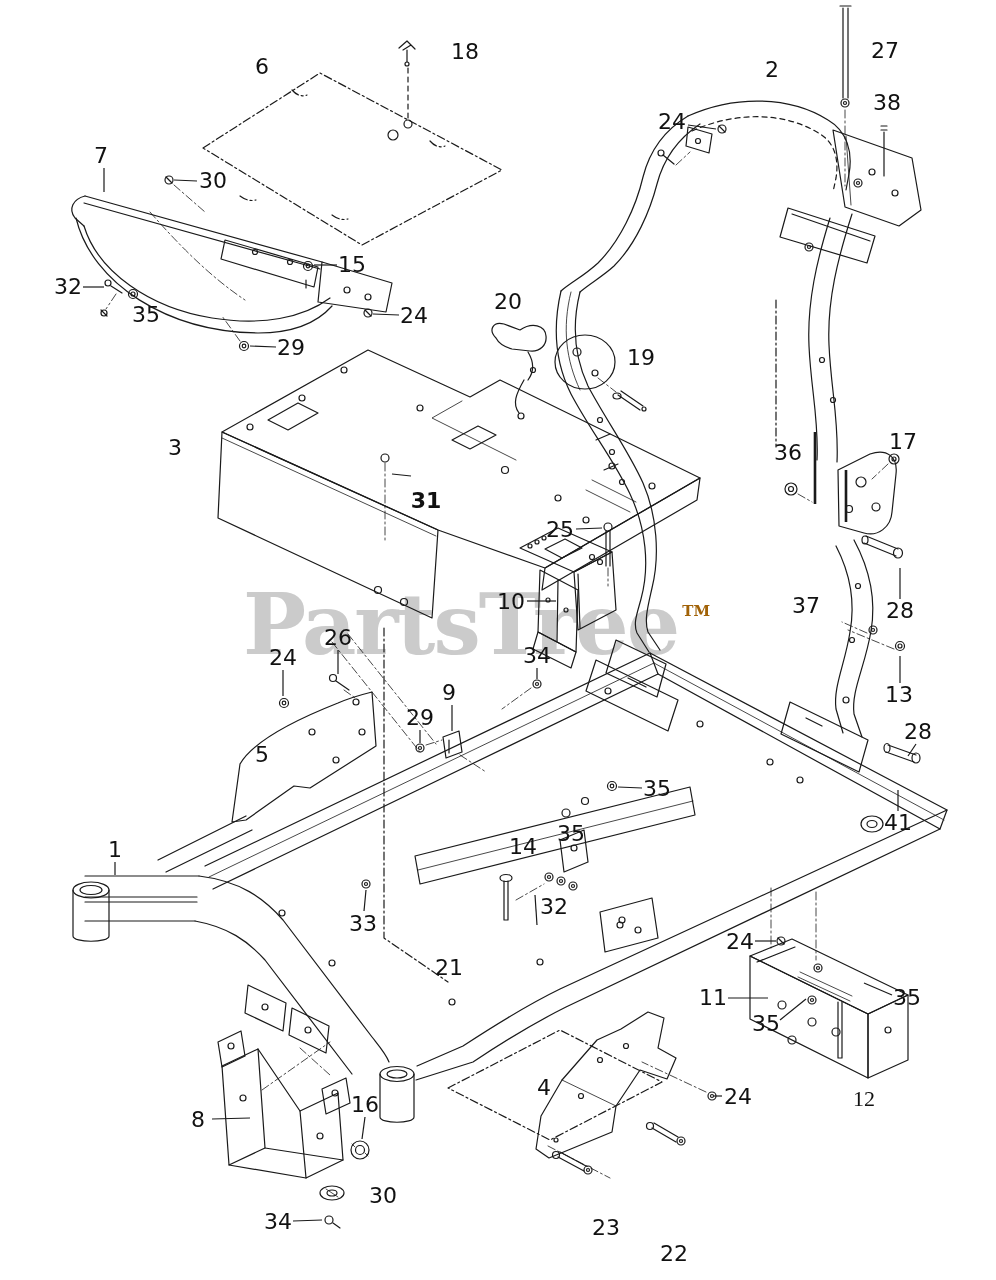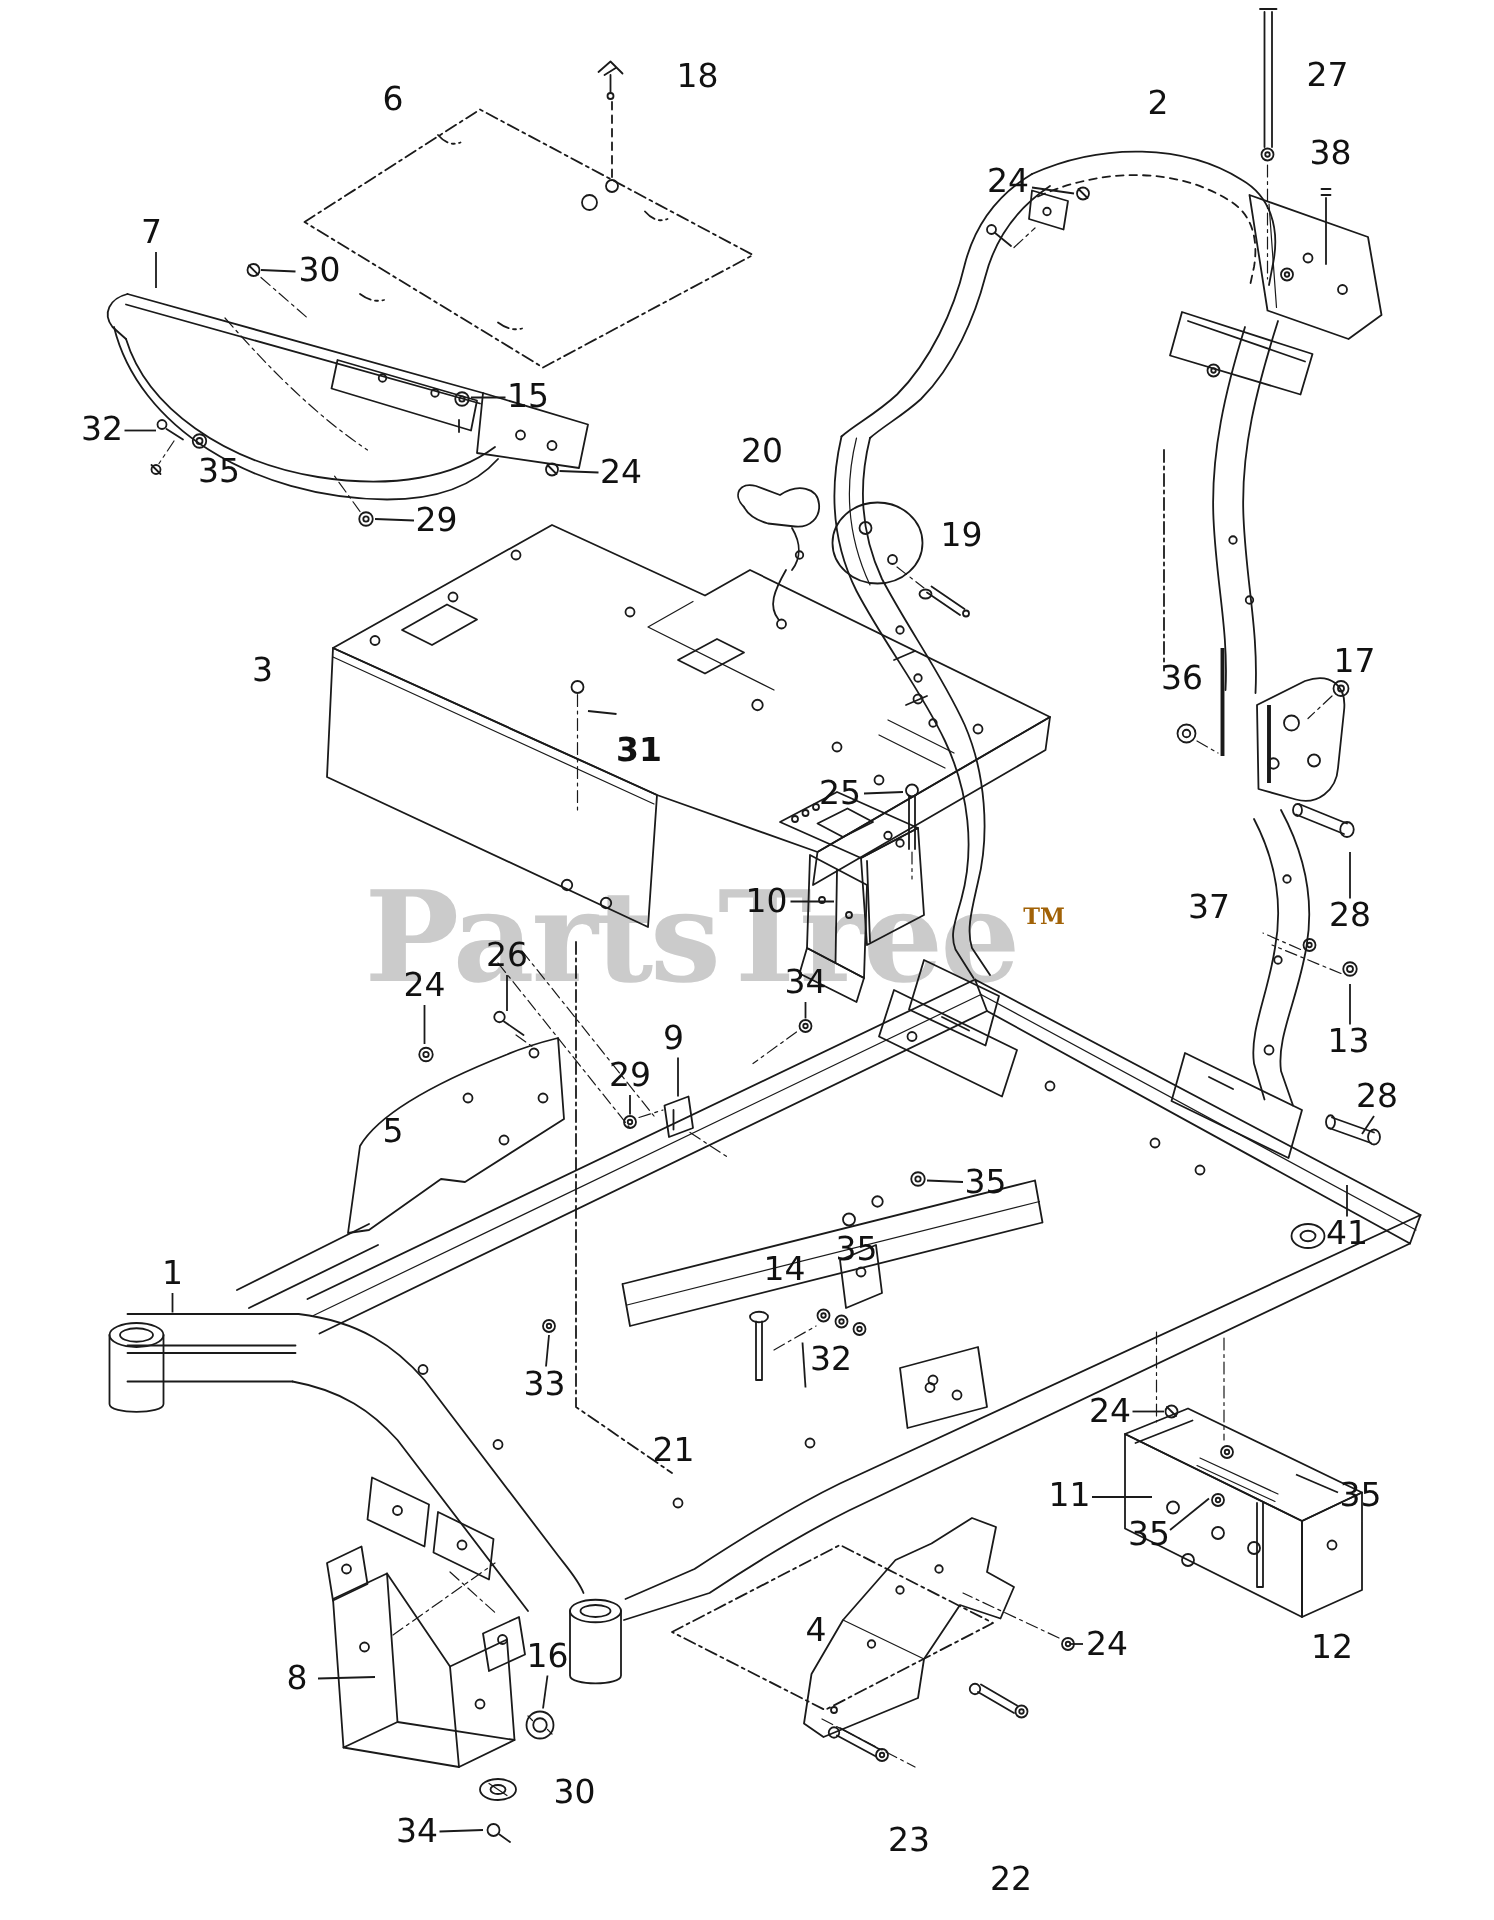--- a/index.html
+++ b/index.html
@@ -432,16 +432,16 @@
       <div class="callout" style="left: 713px; top: 998px;">11</div>
       <div class="callout" style="left: 907px; top: 998px;">35</div>
       <div class="callout" style="left: 766px; top: 1024px;">35</div>
       <div class="callout" style="left: 198px; top: 1120px;">8</div>
       <div class="callout" style="left: 365px; top: 1105px;">16</div>
       <div class="callout" style="left: 544px; top: 1088px;">4</div>
       <div class="callout" style="left: 383px; top: 1196px;">30</div>
       <div class="callout" style="left: 278px; top: 1222px;">34</div>
       <div class="callout" style="left: 674px; top: 1232px; margin-top: 22px;">22</div>
       <div class="callout" style="left: 606px; top: 1228px;">23</div>
-      <div class="callout" style="left: 888px; top: 1099px;">12</div>
+      <div class="callout" style="left: 864px; top: 1099px; font-family: Liberation Serif, serif;">12</div>
       <div class="callout" style="left: 738px; top: 1097px;">24</div>
     </div>
 </div>
 
 </body></html>

